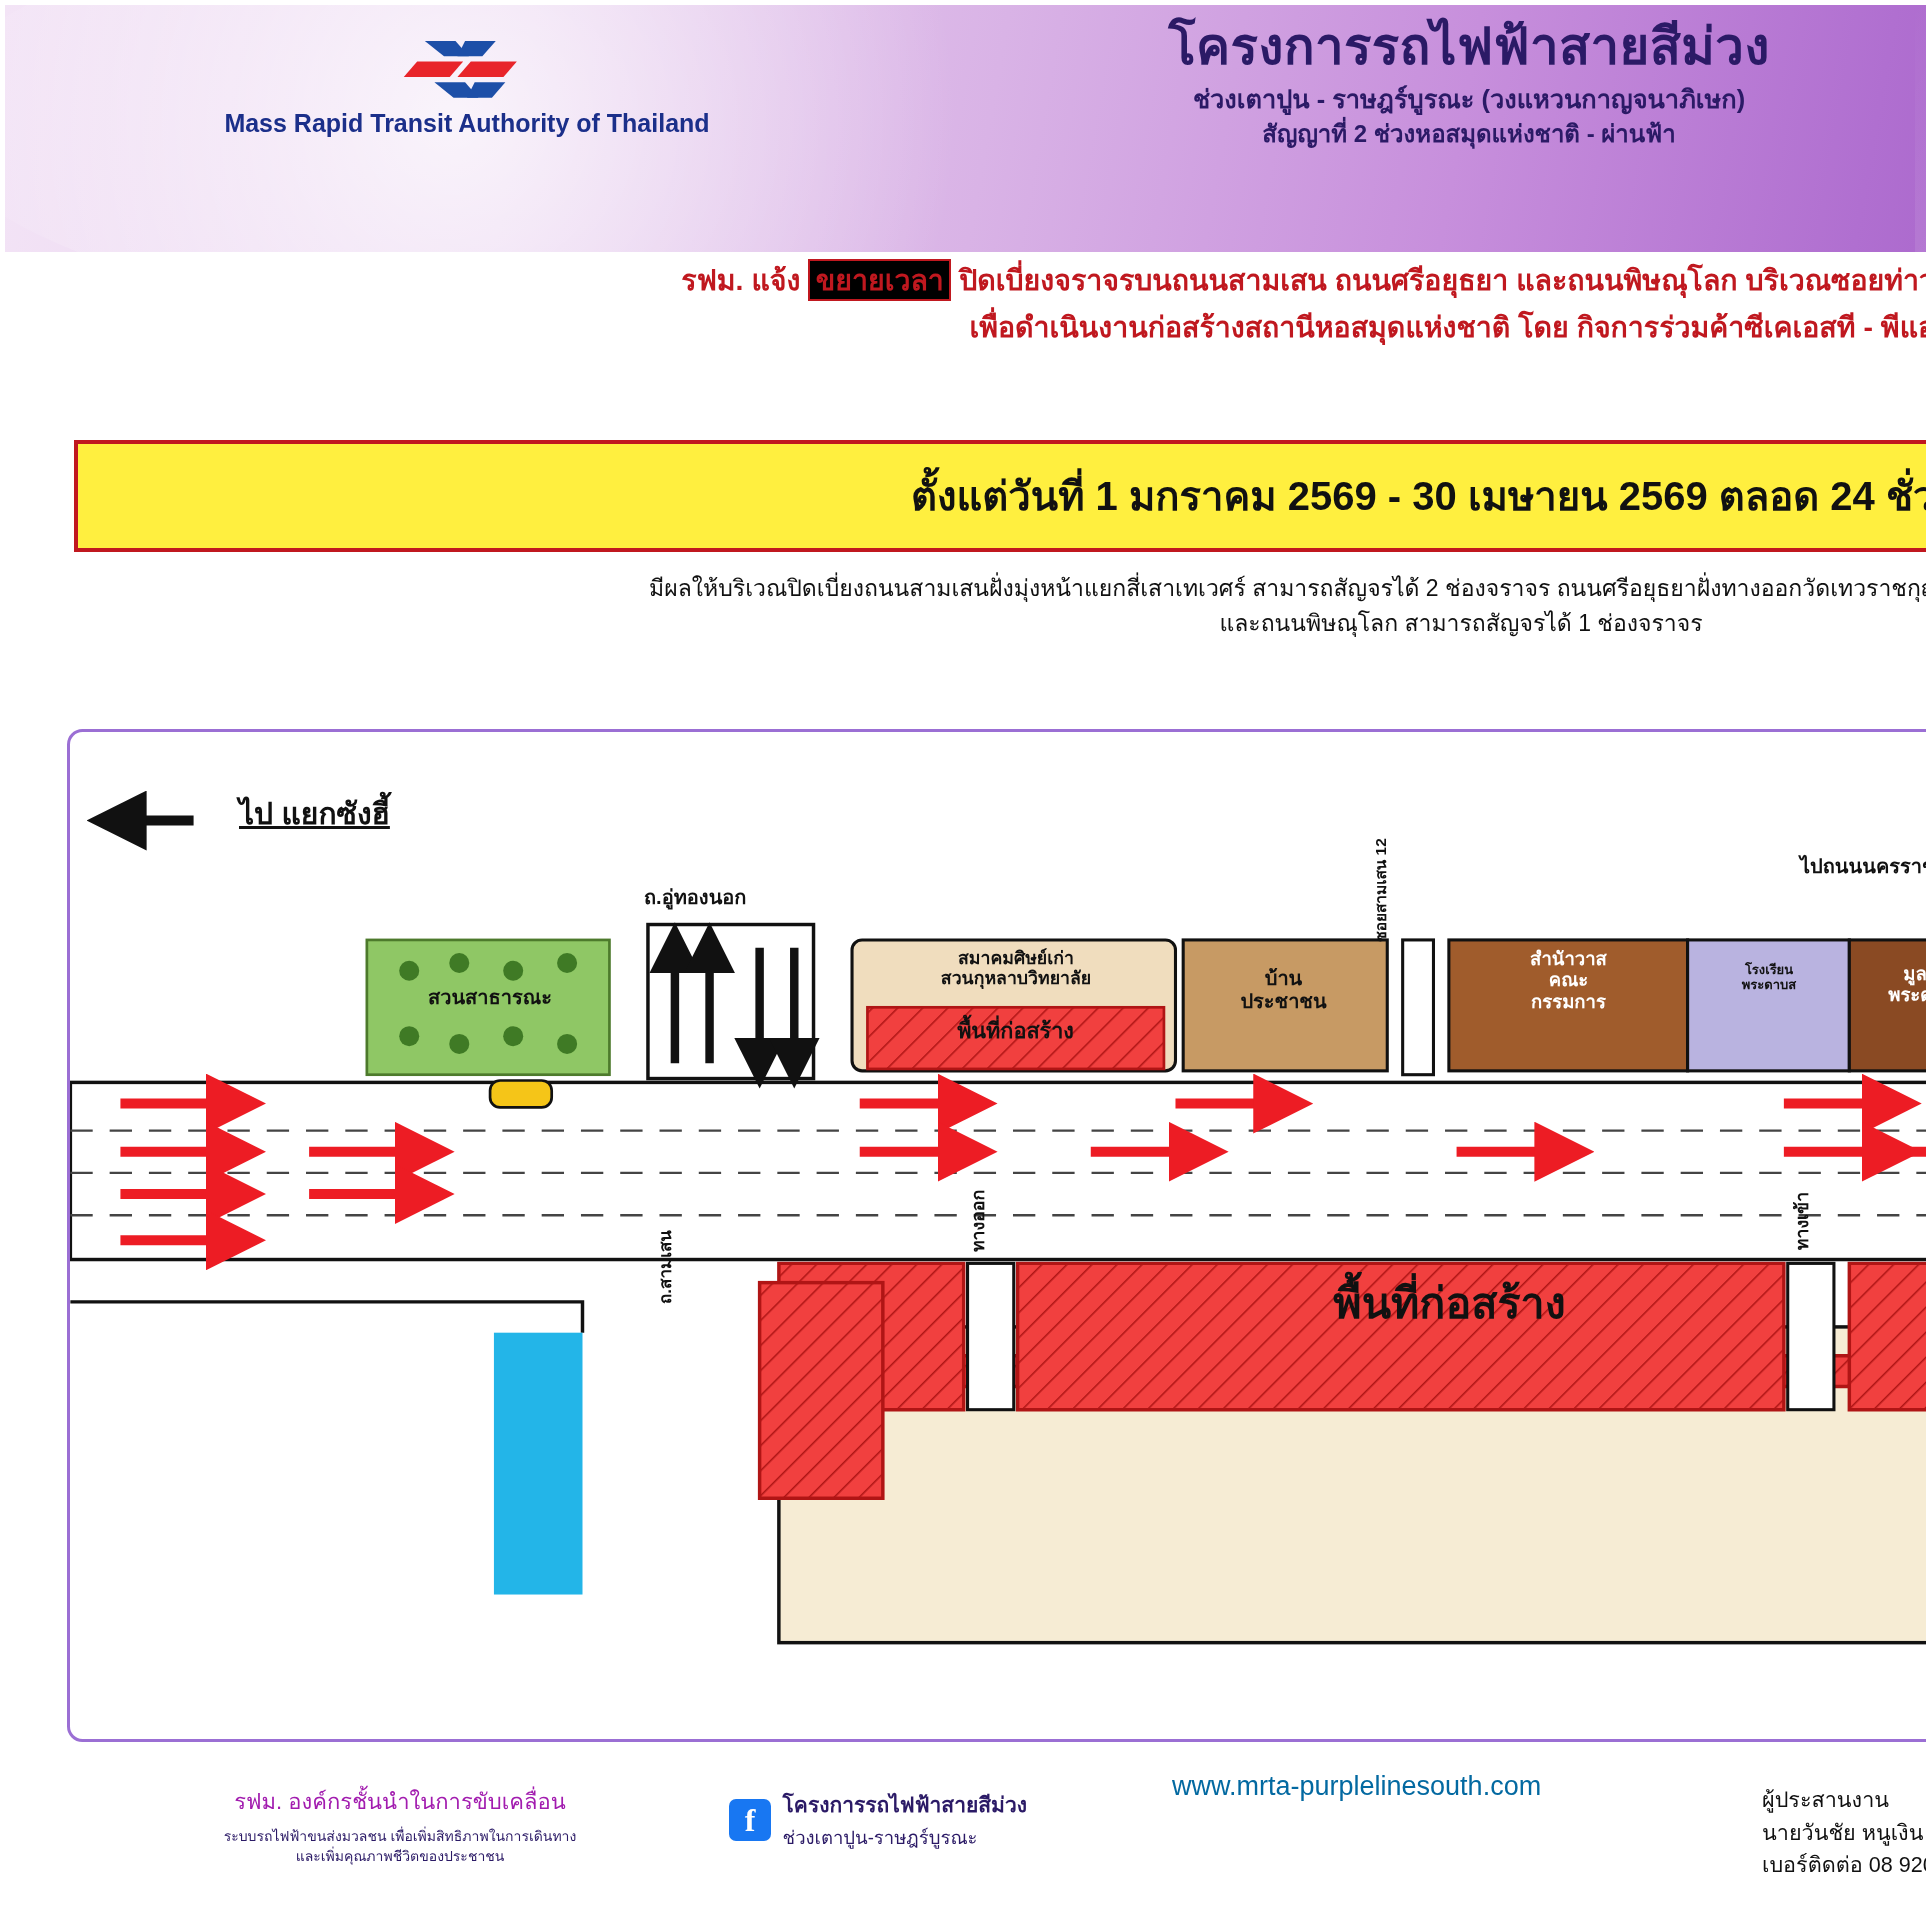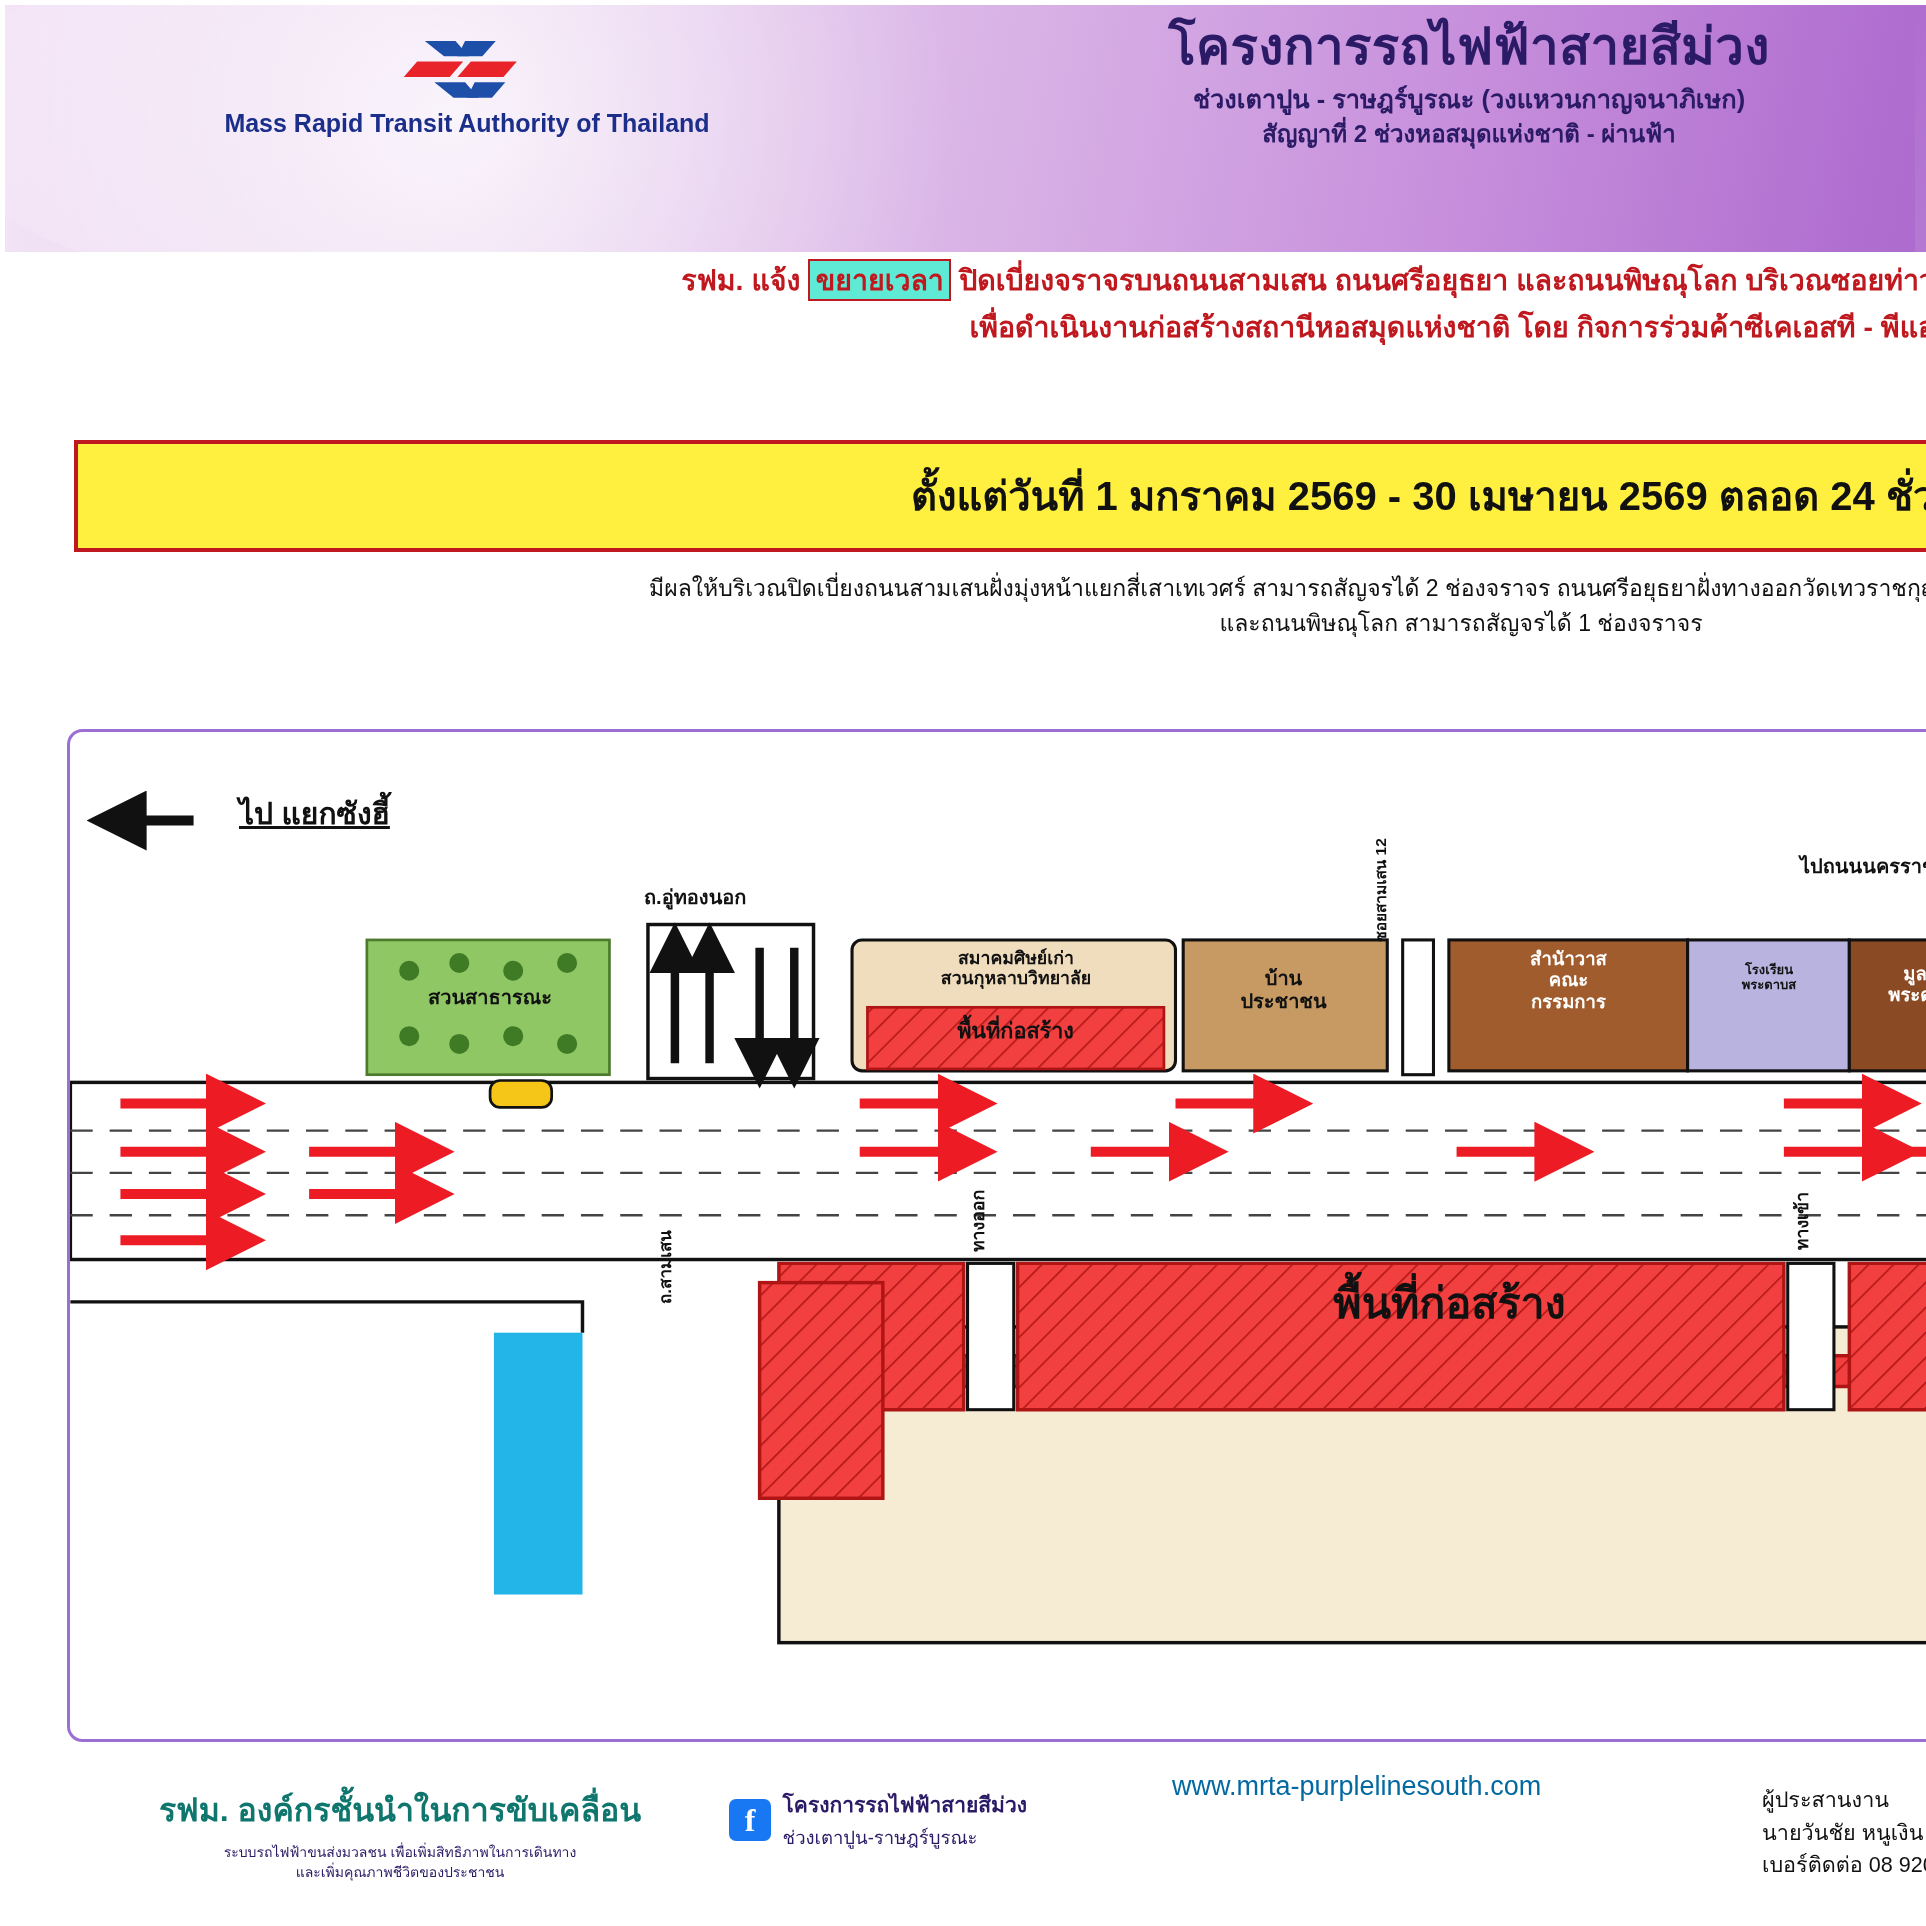--- a/index.html
+++ b/index.html
@@ -34,21 +34,21 @@
 
   .title-block{position:absolute;left:963px;top:14px;width:1002px;text-align:center;}
   .t1{font-size:51px;font-weight:bold;color:#2b1a66;letter-spacing:0.4px;line-height:1.1;}
   .t2{font-size:25.4px;font-weight:bold;color:#2b1a66;margin-top:8.5px;line-height:1.25;}
   .t3{font-size:24px;font-weight:bold;color:#2b1a66;margin-top:3.9px;line-height:1.25;}
 
   
   .ann{position:absolute;left:0;top:254px;width:2912px;text-align:center;}
   .ann-l1{font-size:28.5px;font-weight:bold;color:#c0181f;line-height:1.35;}
   .ann-l2{font-size:28.5px;font-weight:bold;color:#c0181f;line-height:1.35;margin-top:7px;}
-  .boxed{display:inline-block;border:2.3px solid #c0181f;background:#5eead4;padding:0 5.4px;}
+  .boxed{display:inline-block;border:2.3px solid #c0181f;background:#000000;padding:0 5.4px;}
 
   .date-banner{
     position:absolute;left:69px;top:435px;width:2766px;height:112px;
     background:#ffef3f;border:4.6px solid #c0181f;box-sizing:border-box;
     display:flex;align-items:center;justify-content:center;
   }
   .date-banner span{font-size:40px;font-weight:bold;color:#111;}
 
   .effect{position:absolute;left:0;top:566px;width:2912px;text-align:center;}
   .effect div{font-size:23px;color:#111;line-height:1.5;}
@@ -58,21 +58,21 @@
     position:absolute;left:62px;top:724px;width:2785px;height:1013px;
     border:3.9px solid #9b6fd4;border-radius:15.4px;background:#ffffff;box-sizing:border-box;
     overflow:hidden;
   }
   .map svg{position:absolute;left:0;top:0;}
   .mlabel{position:absolute;font-weight:bold;color:#111;line-height:1.15;text-align:center;}
 
   
   .footer{position:absolute;left:0;top:1764px;width:2912px;height:283px;}
   .f-mrta{position:absolute;left:58px;top:15.4px;width:674px;text-align:center;}
-  .f-mrta-1{font-size:32px;font-weight:bold;color:#0f766e;}
+  .f-mrta-1{font-size:22px;font-weight:normal;color:#a21caf;}
   .f-mrta-2{font-size:14px;color:#2b1a66;line-height:1.45;margin-top:6.2px;}
   .f-fb{position:absolute;left:724px;top:19px;display:flex;align-items:center;gap:11.6px;}
   .fb-icon{width:42px;height:42px;border-radius:7px;background:#1877f2;color:#fff;font-size:32px;font-weight:bold;font-family:"Liberation Serif",serif;display:flex;align-items:center;justify-content:center;}
   .f-fb-txt div:first-child{font-size:21px;font-weight:bold;color:#2b1a66;}
   .f-fb-txt div:last-child{font-size:18.5px;color:#2b1a66;margin-top:2.3px;}
   .f-web{position:absolute;left:1167px;top:1.9px;font-size:27px;color:#0369a1;}
   .f-contact{position:absolute;left:1757px;top:15.4px;font-size:21.6px;color:#111;line-height:1.5;}
 </style>
 </head>
 <body>

